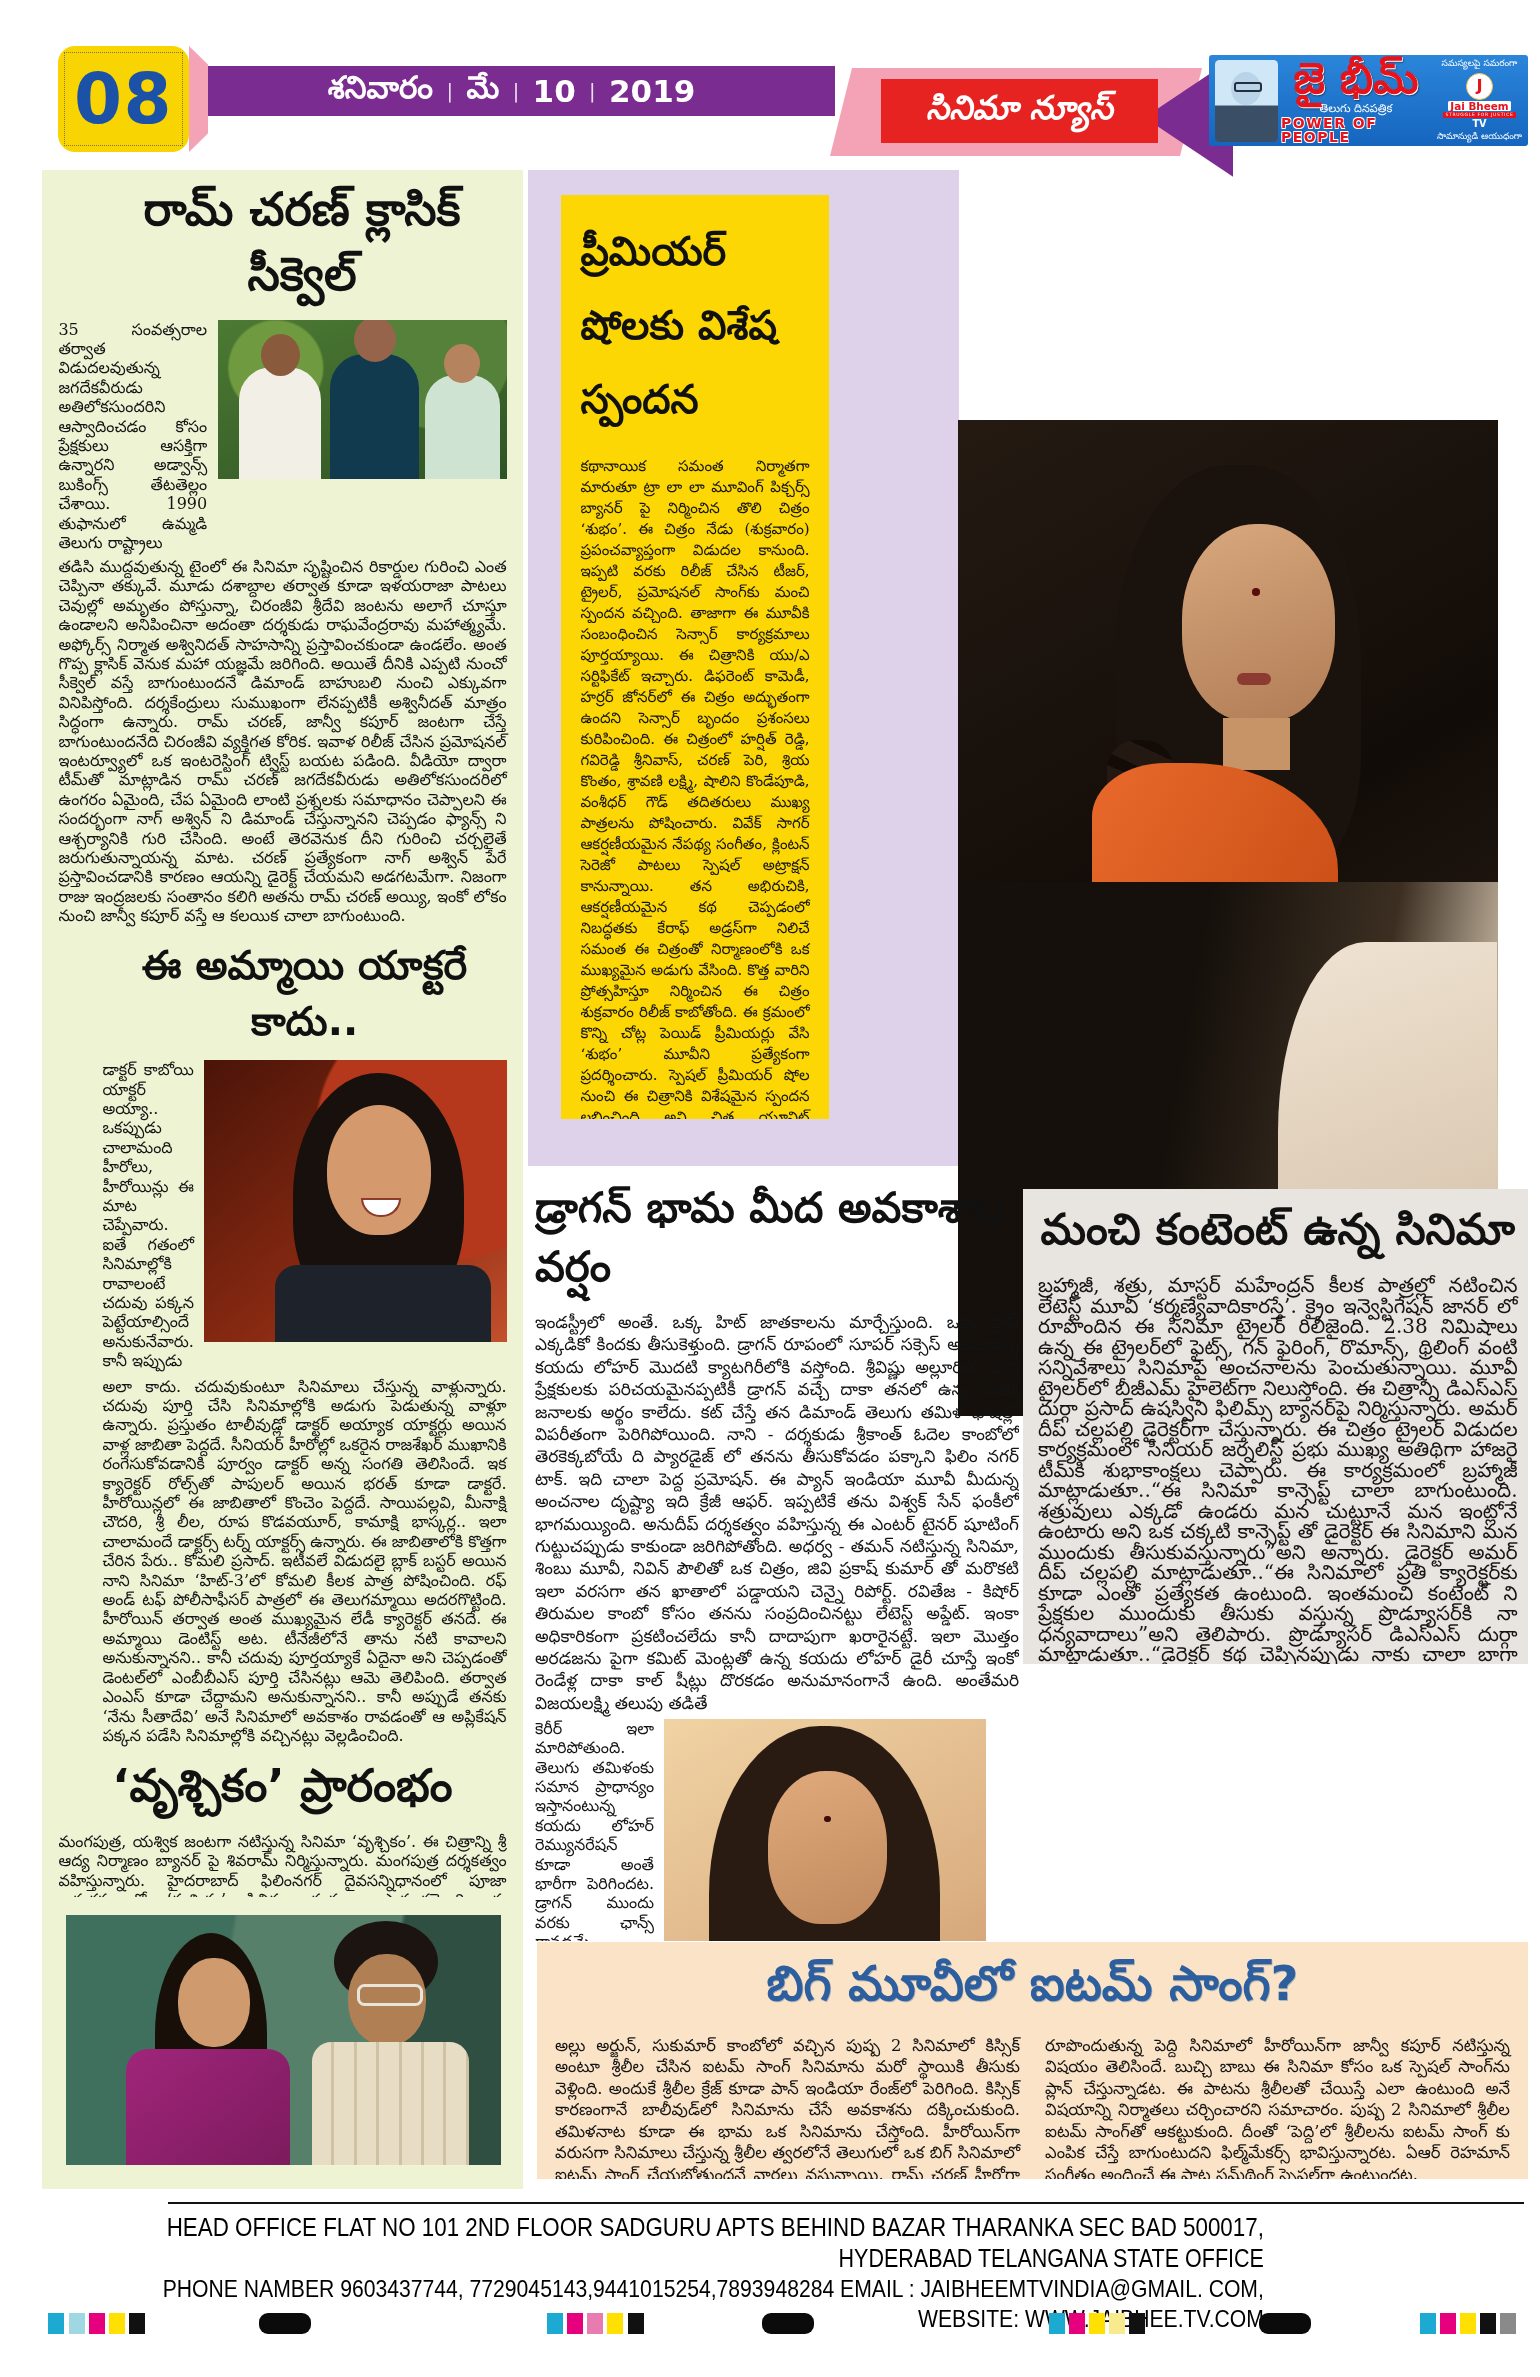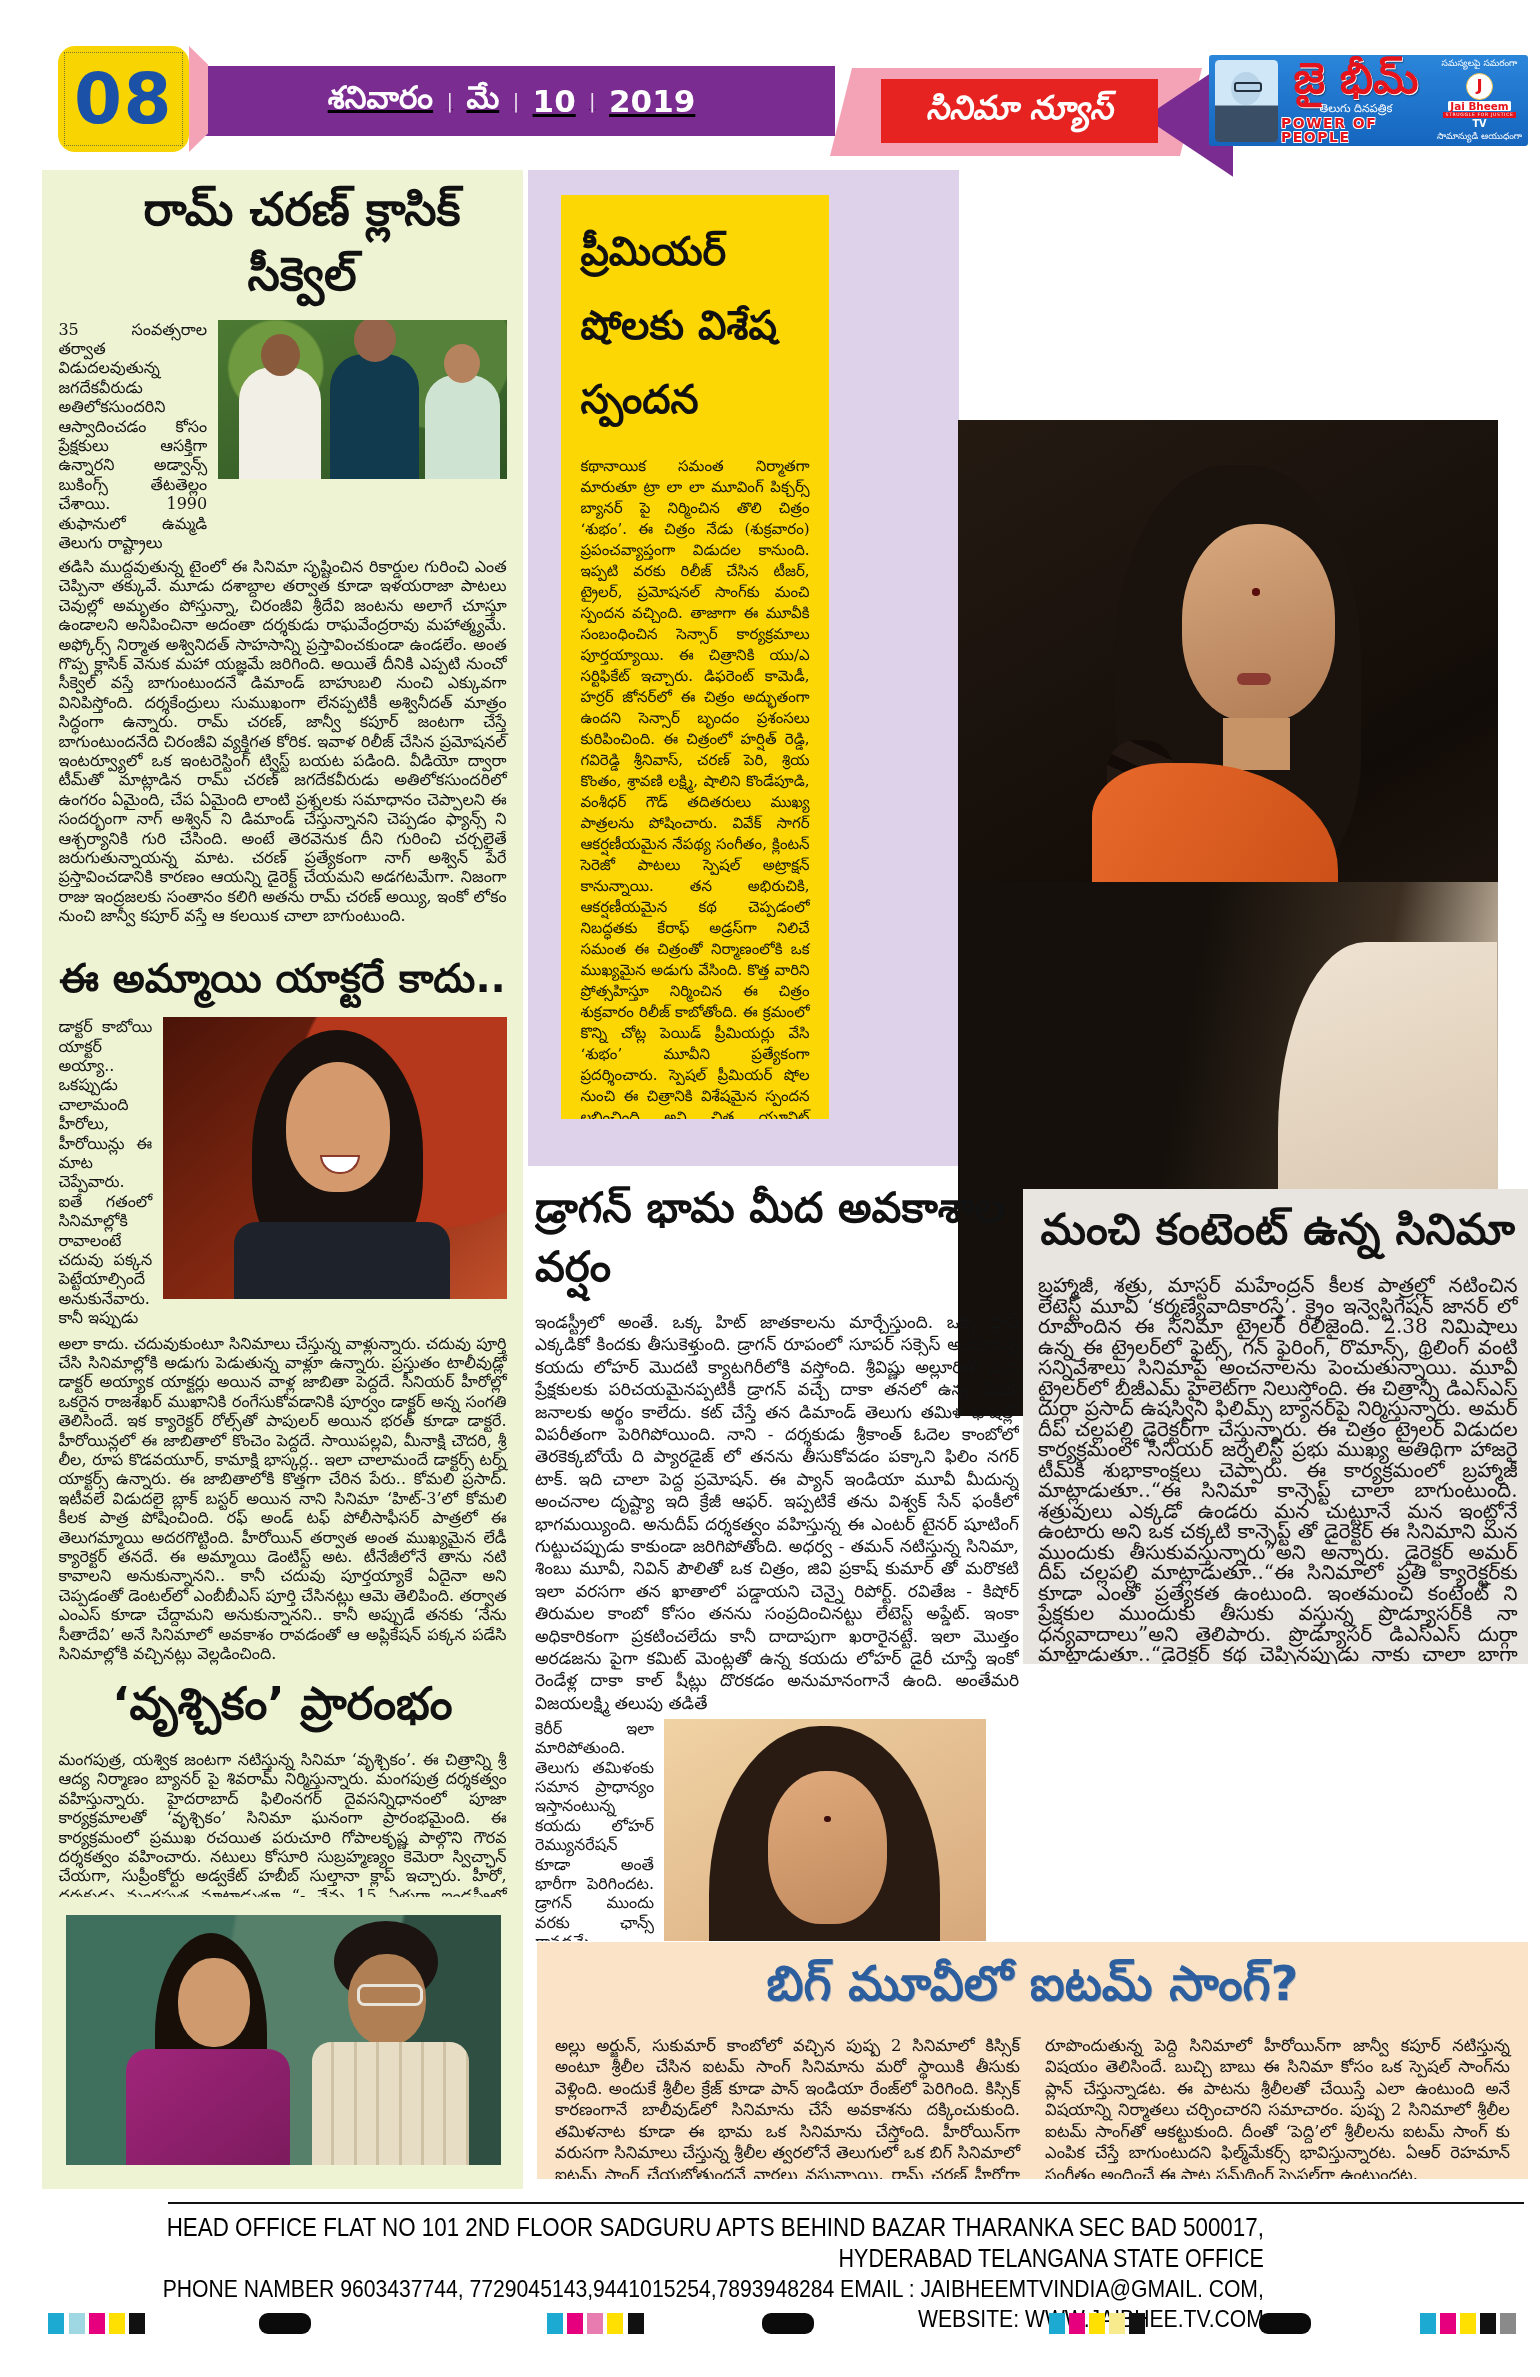--- a/index.html
+++ b/index.html
@@ -7,21 +7,21 @@
          font-family:"DejaVu Sans",sans-serif;}
   .abs{position:absolute;}
   .ni{cursor:default;border-radius:17px;}
 
   
   .pagenum{left:58px;top:46px;width:131px;height:106px;background:#f8d402;z-index:3;}
   .pagenum .inner{position:absolute;inset:6px;border:1.5px dotted #7a7a33;display:flex;align-items:center;justify-content:center;}
   .pagenum .num{font-size:69px;font-weight:bold;color:#1b52a8;letter-spacing:1.5px;}
   .pagenum .fold{position:absolute;right:-19.4px;top:0;width:19.4px;height:106px;background:#f4a2b6;
                  clip-path:polygon(0 0,100% 18%,100% 82%,0 100%);}
-  .datebar{left:188px;top:66px;width:647px;height:70px;background:#7b2c91;display:flex;align-items:center;justify-content:center;z-index:2;text-decoration:underline;}
+  .datebar{left:188px;top:66px;width:647px;height:50px;background:#7b2c91;display:flex;align-items:center;justify-content:center;z-index:2;}
   .datebar .txt{color:#fff;font-size:31px;font-weight:bold;display:flex;align-items:center;gap:13.4px;}
   .datebar .sep{font-size:19.4px;font-weight:normal;opacity:.85;}
   .section-wrap{left:835px;top:58px;width:388px;height:119px;z-index:2;font-style:italic;}
   .sec-pink{position:absolute;left:6px;top:10.4px;width:350px;height:88px;background:#f4a2b6;transform:skewX(-14deg);}
   .sec-purple-arrow{position:absolute;right:-10.4px;top:0;width:89px;height:119px;background:#7b2c91;
                     clip-path:polygon(100% 0,100% 100%,0 50%);}
   .sec-red{position:absolute;left:46px;top:21px;width:277px;height:64px;background:#e62320;display:flex;align-items:center;justify-content:center;}
   .sec-red span{color:#fff;font-size:33px;font-weight:bold;}
   .masthead{left:1209px;top:55px;width:319px;height:91px;background:linear-gradient(180deg,#2b86da,#1565be);
             display:flex;align-items:stretch;z-index:4;border-radius:3px;}
@@ -197,21 +197,21 @@
         <div class="narrow body-t b21">35 సంవత్సరాల తర్వాత విడుదలవుతున్న జగదేకవీరుడు అతిలోకసుందరిని ఆస్వాదించడం కోసం ప్రేక్షకులు ఆసక్తిగా ఉన్నారని అడ్వాన్స్ బుకింగ్స్ తేటతెల్లం చేశాయి. 1990 తుఫానులో ఉమ్మడి తెలుగు రాష్ట్రాలు</div>
         <div class="photo ph1">
           <div class="fig p-a"></div>
             <div class="fig p-b"></div>
             <div class="fig p-c"></div>
         </div>
       </div>
       <div class="body-t b21 a-pad" style="margin-top:4.5px;">తడిసి ముద్దవుతున్న టైంలో ఈ సినిమా సృష్టించిన రికార్డుల గురించి ఎంత చెప్పినా తక్కువే. మూడు దశాబ్దాల తర్వాత కూడా ఇళయరాజా పాటలు చెవుల్లో అమృతం పోస్తున్నా, చిరంజీవి శ్రీదేవి జంటను అలాగే చూస్తూ ఉండాలని అనిపించినా అదంతా దర్శకుడు రాఘవేంద్రరావు మహాత్మ్యమే. అఫ్కోర్స్ నిర్మాత అశ్వినిదత్ సాహసాన్ని ప్రస్తావించకుండా ఉండలేం. అంత గొప్ప క్లాసిక్ వెనుక మహా యజ్ఞమే జరిగింది. అయితే దీనికి ఎప్పటి నుంచో సీక్వెల్ వస్తే బాగుంటుందనే డిమాండ్ బాహుబలి నుంచి ఎక్కువగా వినిపిస్తోంది. దర్శకేంద్రులు సుముఖంగా లేనప్పటికీ అశ్వినీదత్ మాత్రం సిద్ధంగా ఉన్నారు. రామ్ చరణ్, జాన్వీ కపూర్ జంటగా చేస్తే బాగుంటుందనేది చిరంజీవి వ్యక్తిగత కోరిక. ఇవాళ రిలీజ్ చేసిన ప్రమోషనల్ ఇంటర్వ్యూలో ఒక ఇంటరెస్టింగ్ ట్విస్ట్ బయట పడింది. వీడియో ద్వారా టీమ్‌తో మాట్లాడిన రామ్ చరణ్ జగదేకవీరుడు అతిలోకసుందరిలో ఉంగరం ఏమైంది, చేప ఏమైంది లాంటి ప్రశ్నలకు సమాధానం చెప్పాలని ఈ సందర్భంగా నాగ్ అశ్విన్ ని డిమాండ్ చేస్తున్నానని చెప్పడం ఫ్యాన్స్ ని ఆశ్చర్యానికి గురి చేసింది. అంటే తెరవెనుక దీని గురించి చర్చలైతే జరుగుతున్నాయన్న మాట. చరణ్ ప్రత్యేకంగా నాగ్ అశ్విన్ పేరే ప్రస్తావించడానికి కారణం ఆయన్ని డైరెక్ట్ చేయమని అడగటమేగా. నిజంగా రాజు ఇంద్రజలకు సంతానం కలిగి అతను రామ్ చరణ్ అయ్యి, ఇంకో లోకం నుంచి జాన్వీ కపూర్ వస్తే ఆ కలయిక చాలా బాగుంటుంది.</div>
     </div>
 
-    <div style="margin-top:25px;">
+    <div style="margin-top:12px;padding-left:44px;">
       <div class="hl hl-a2">ఈ అమ్మాయి యాక్టరే కాదు..</div>
       <div class="row a-pad">
         <div class="narrow body-t b21" style="max-width:118px;">డాక్టర్ కాబోయి యాక్టర్ అయ్యా.. ఒకప్పుడు చాలామంది హీరోలు, హీరోయిన్లు ఈ మాట చెప్పేవారు. ఐతే గతంలో సినిమాల్లోకి రావాలంటే చదువు పక్కన పెట్టేయాల్సిందే అనుకునేవారు. కానీ ఇప్పుడు</div>
         <div class="photo ph2">
           <div class="fig hair"></div>
             <div class="fig face"></div>
             <div class="fig smile"></div>
             <div class="fig jacket"></div>
         </div>
       </div>

